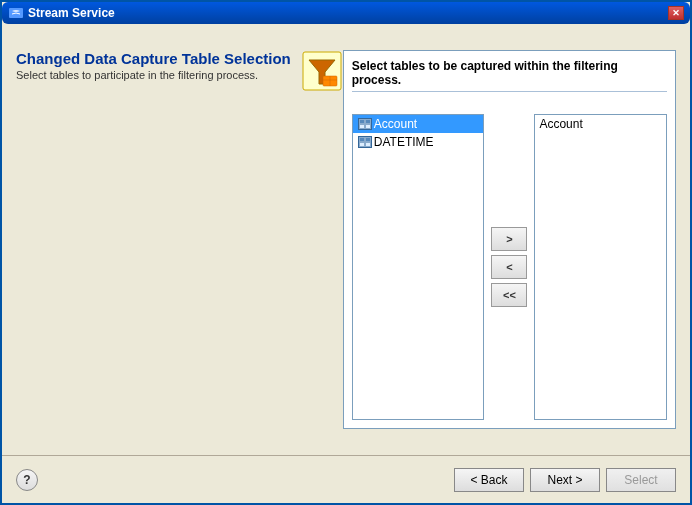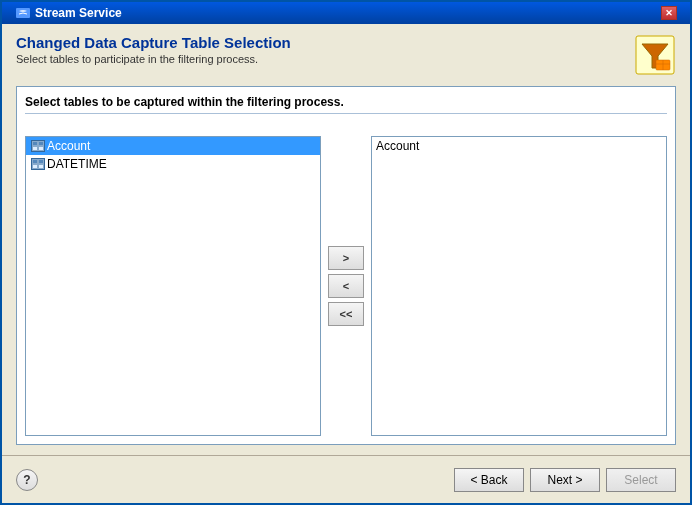--- a/index.html
+++ b/index.html
@@ -17,26 +17,27 @@
       height: 505px;
       background: #ece9d8;
       border: 2px solid #0054a6;
       display: flex;
       flex-direction: column;
     }
 
     .title-bar {
       background: linear-gradient(to bottom, #0058df, #0040a0);
       color: white;
-      padding: 3px 13px;
+      padding: 3px 6px;
       display: flex;
       align-items: center;
       justify-content: space-between;
       height: 22px;
       flex-shrink: 0;
+      border-radius: 6px;
     }
 
     .title-bar-left {
       display: flex;
       align-items: center;
       gap: 4px;
     }
 
     .title-bar-icon {
       width: 16px;
@@ -68,22 +69,22 @@
       font-weight: bold;
     }
 
     .title-btn.close {
       background: linear-gradient(to bottom, #e06060, #c03030);
     }
 
     .content {
       flex: 1;
       display: flex;
-      flex-direction: column;
-      padding: 10px 14px;
+      flex-direction: row;
+      padding: 26px 14px;
       background: #ece9d8;
     }
 
     .page-header {
       display: flex;
       align-items: flex-start;
       justify-content: space-between;
       margin-bottom: 10px;
     }
 

